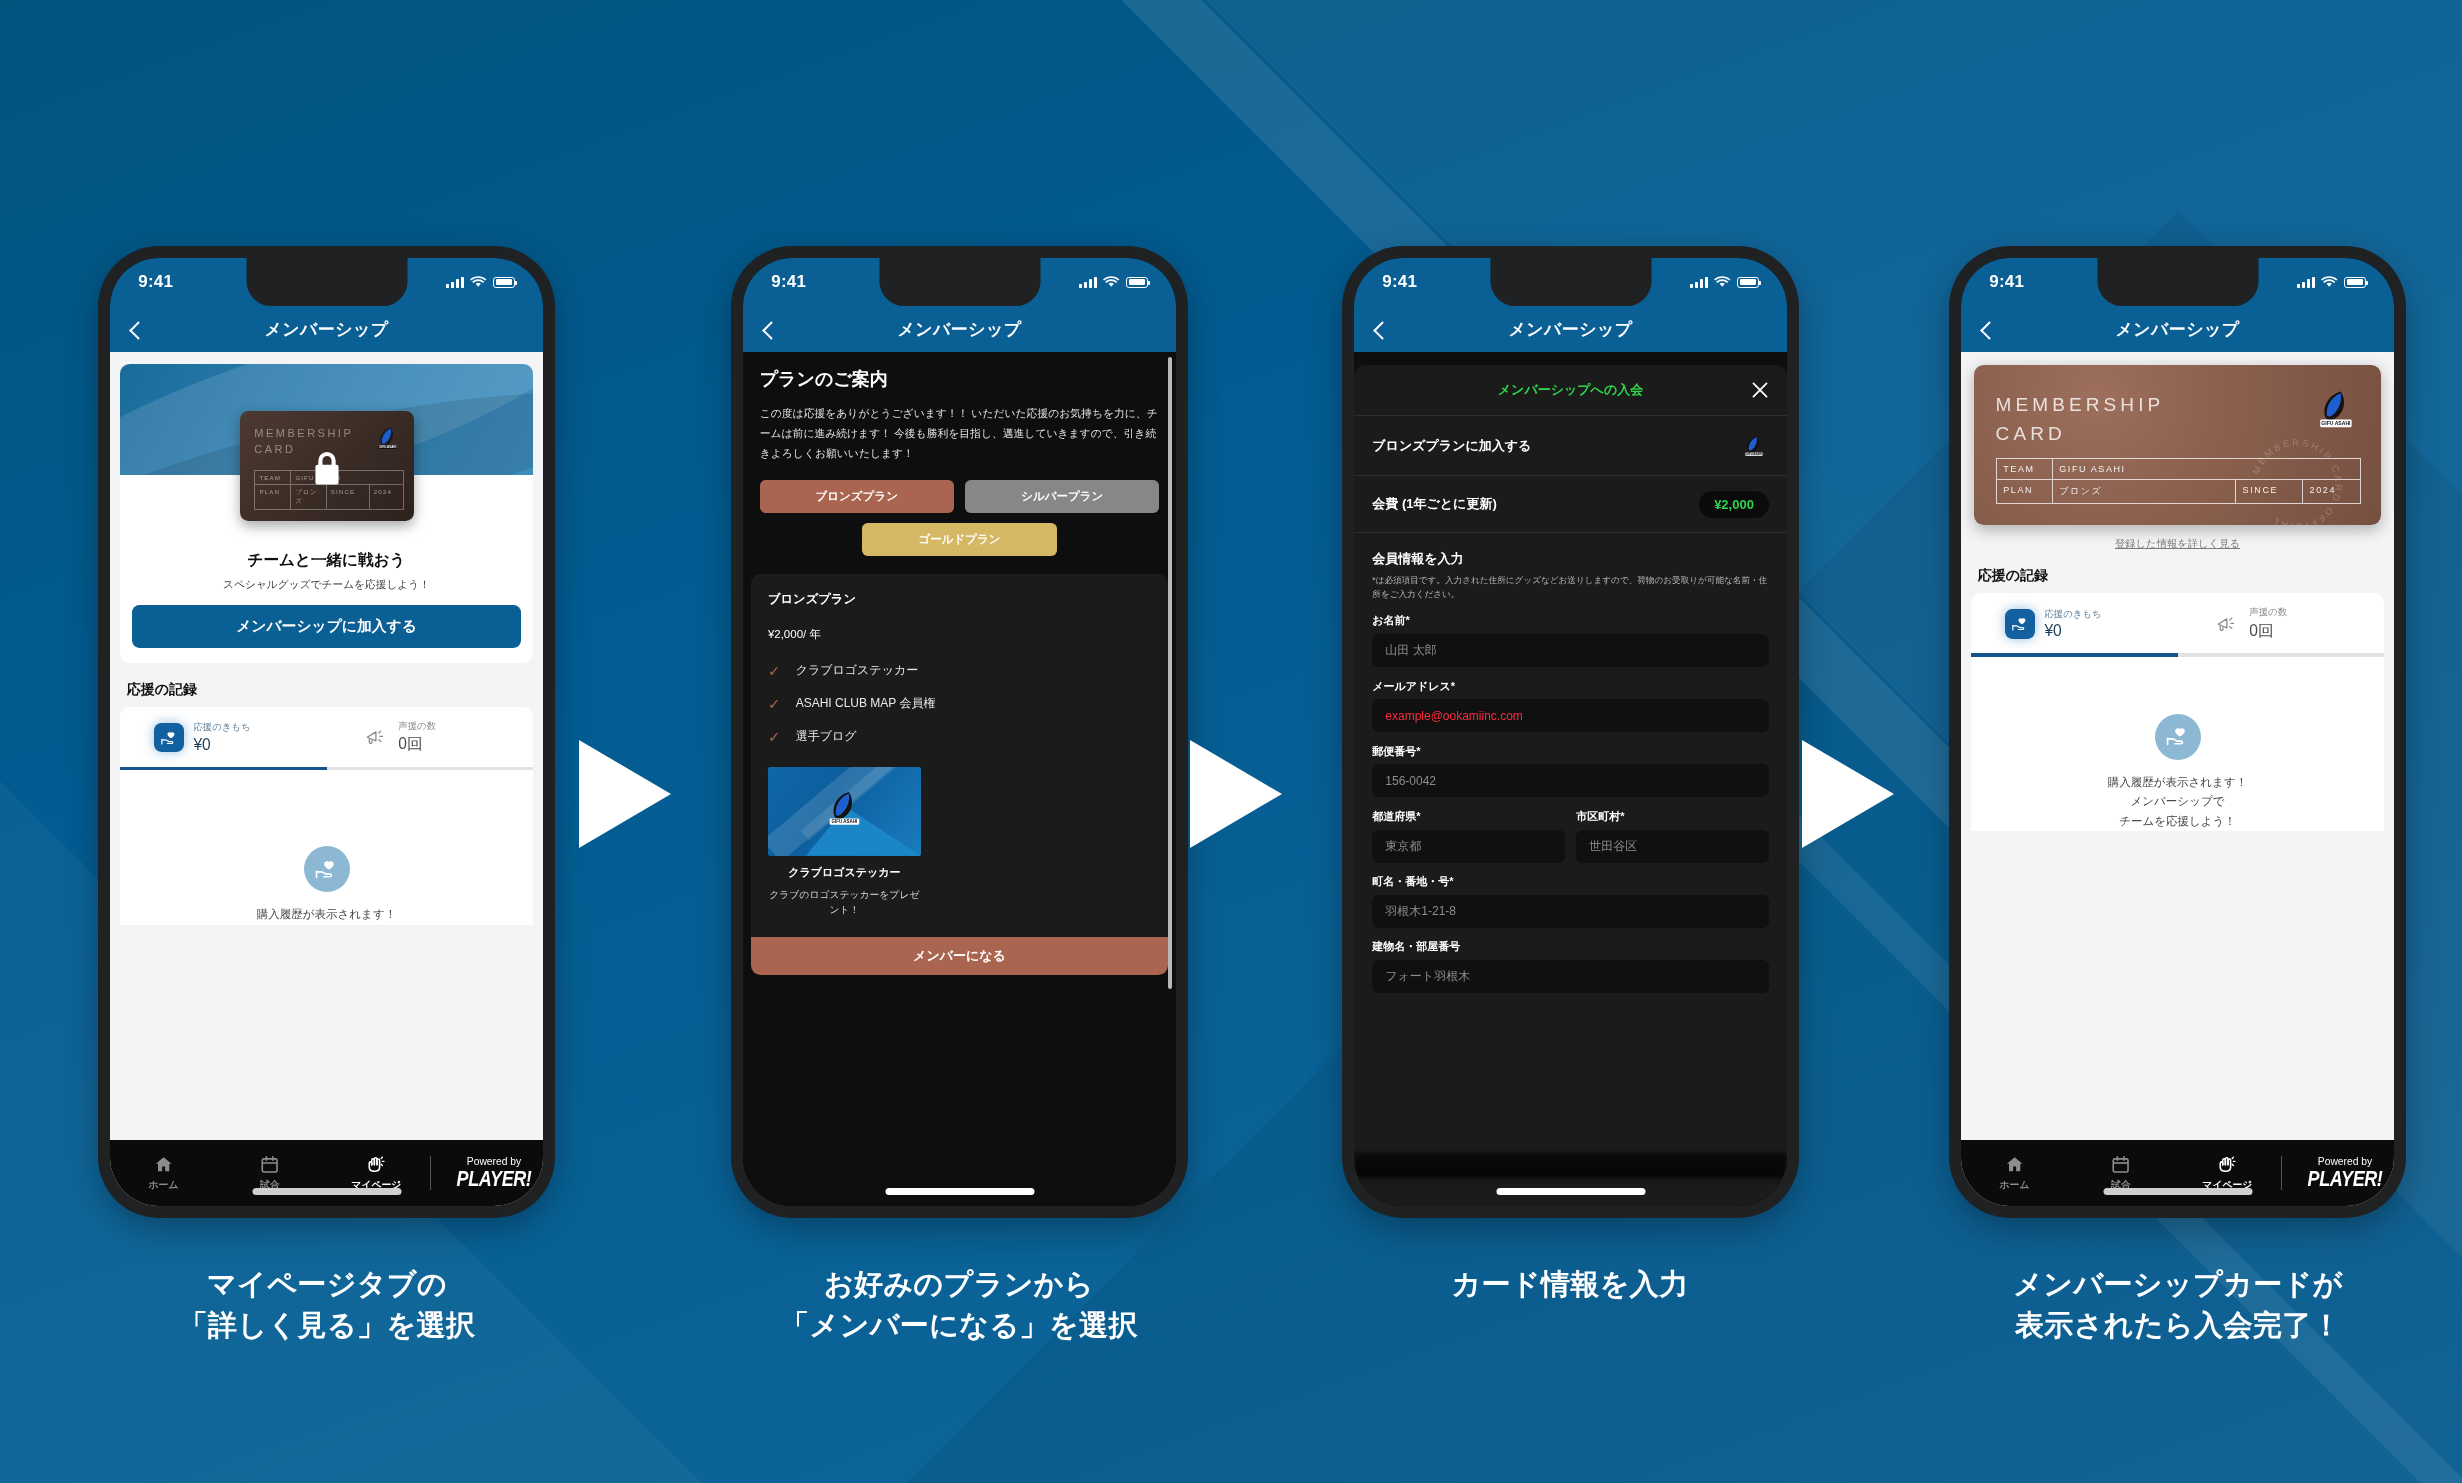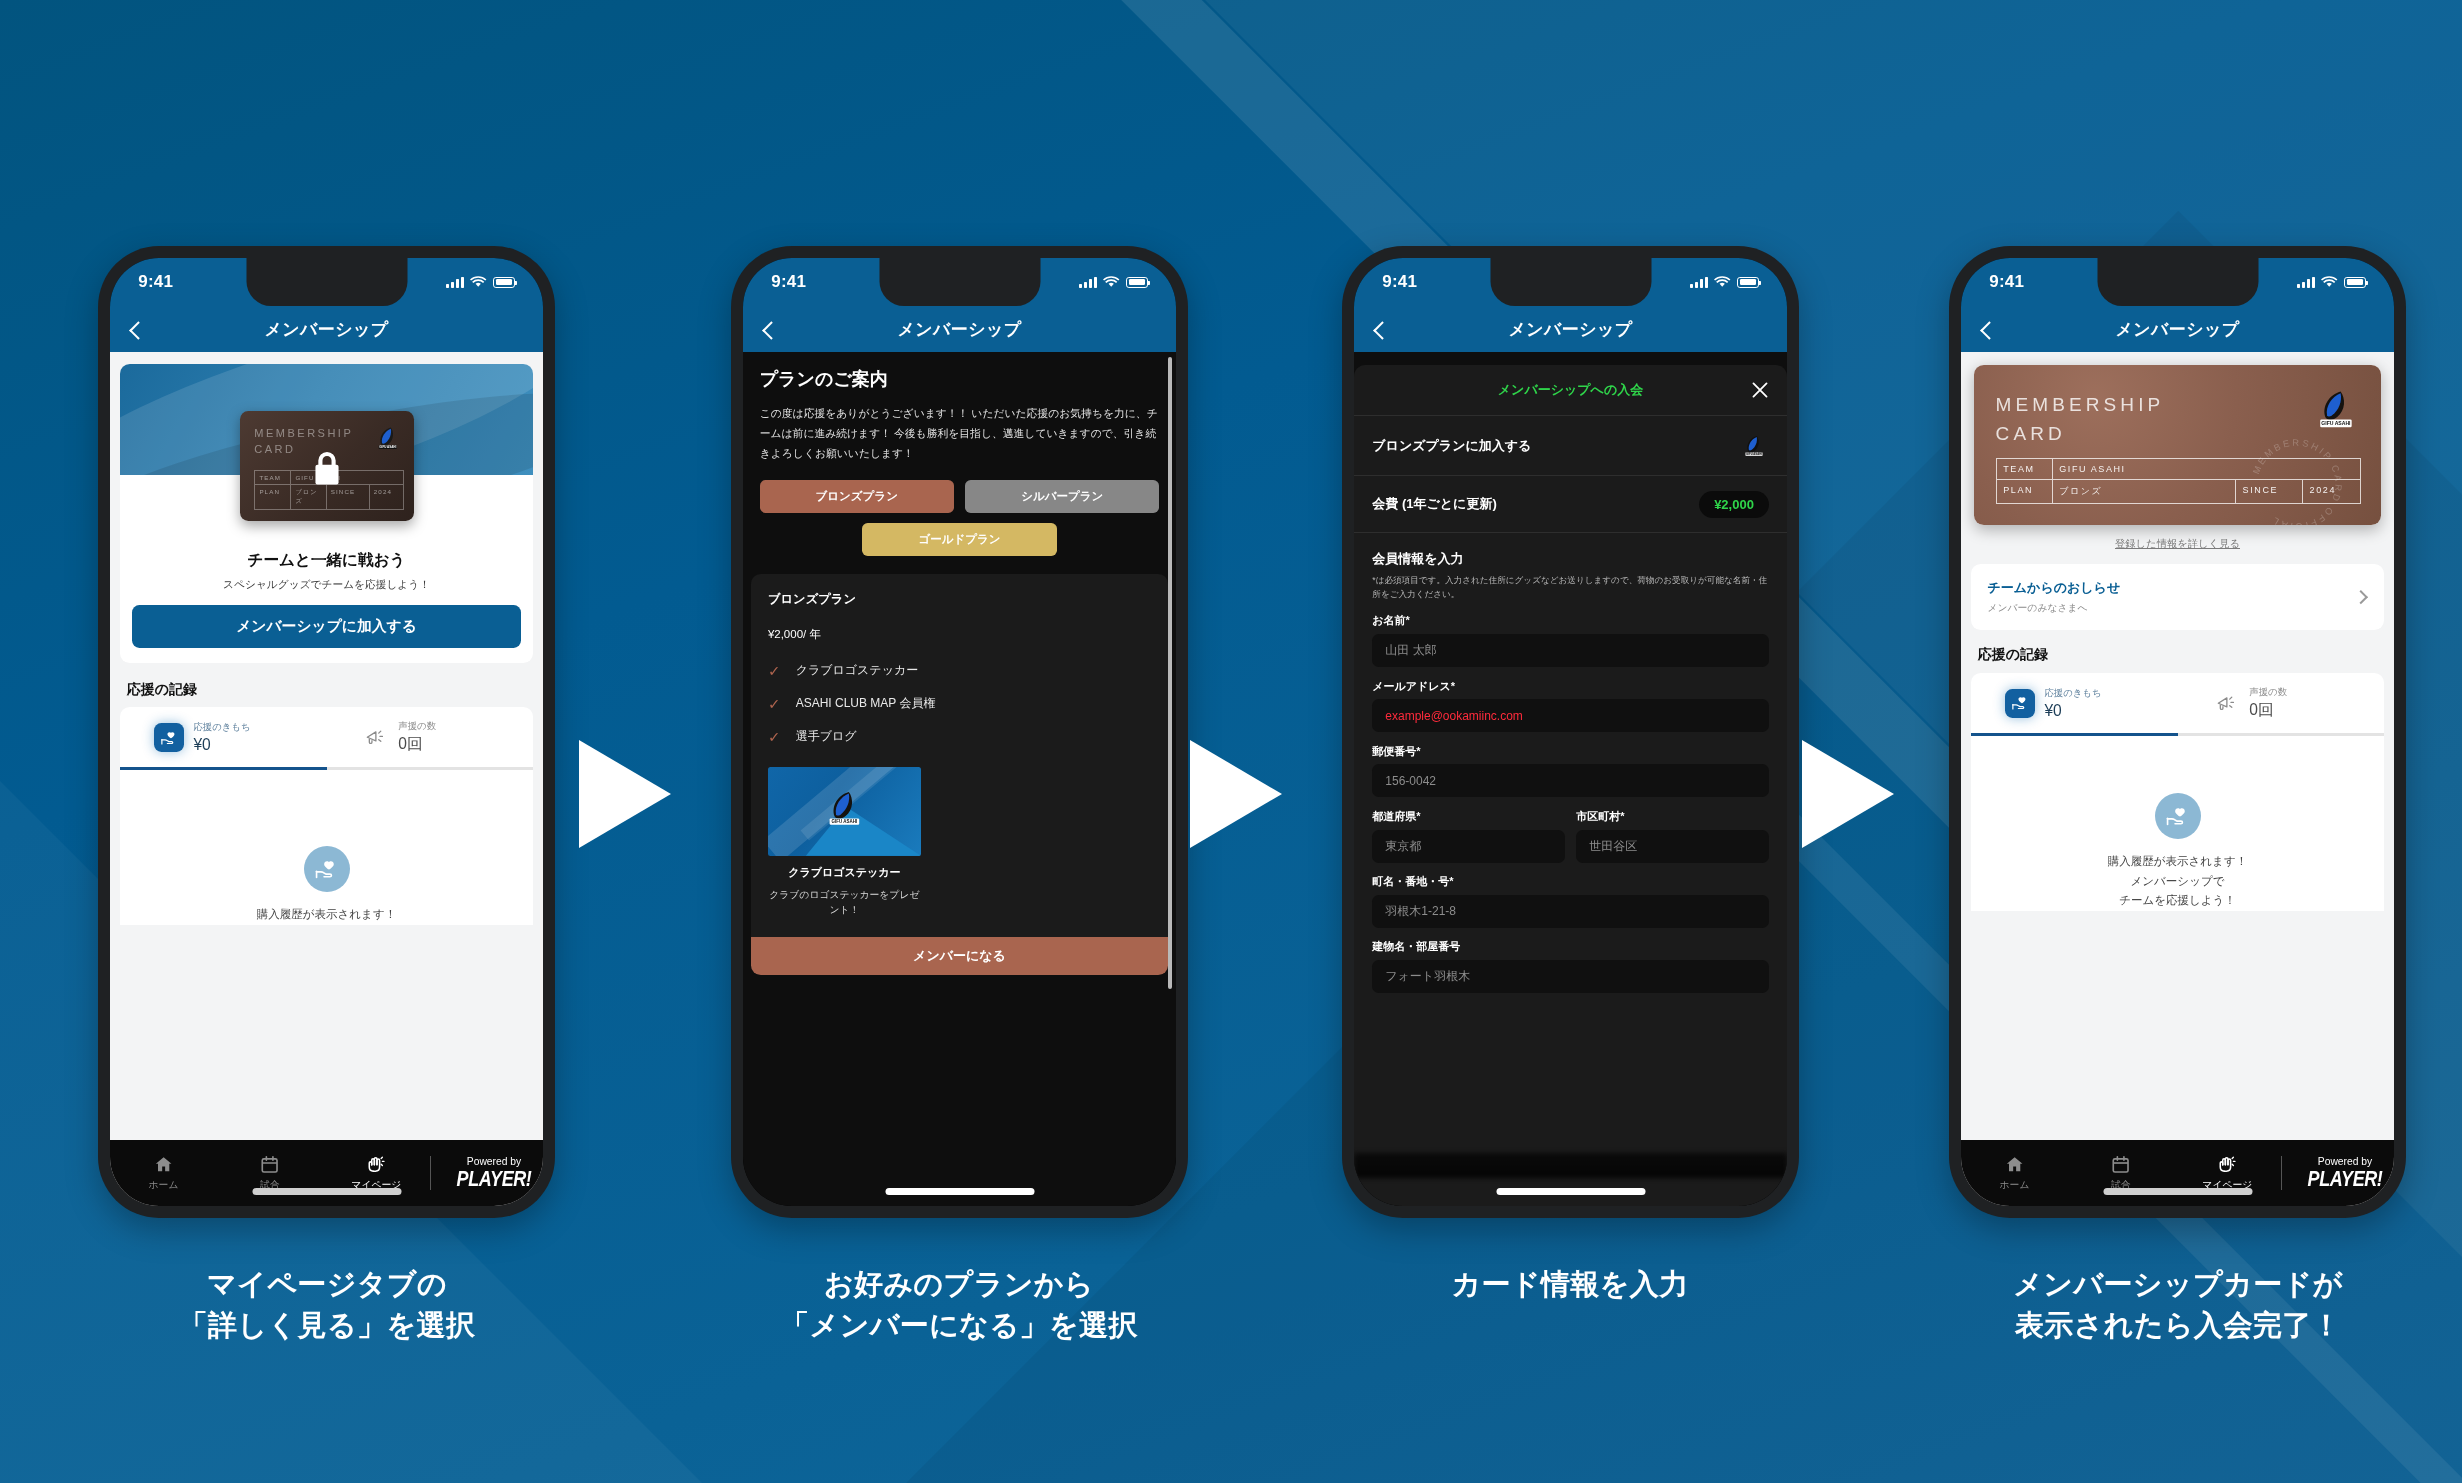--- a/index.html
+++ b/index.html
@@ -73,21 +73,21 @@
   
   .screen { position:absolute; top:94px; left:0; right:0; bottom:0;
             overflow:hidden; }
   .screen.light { background:#f3f4f5; }
   .screen.dark  { background:#0e0e0e; }
 
   
   .tabbar { position:absolute; bottom:0; left:0; right:0; height:66px;
             background:#0b0b0b; display:flex; align-items:center; z-index:35;}
   .tab { flex:1; display:flex; flex-direction:column; align-items:center; gap:4.1px;
-         color:#8d8d8d; font-size:9.8px; }
+         color:#8d8d8d; font-size:9.8px;font-weight:bold; }
   .tab .ic { width:21.3px; height:21.3px; display:block; }
   .poweredby { width:105px; display:flex; flex-direction:column; align-items:center;
                gap:1.6px; border-left:1.2px solid #555; padding-left:23px; margin-right:8.2px;}
   .pb-top { color:#fff; font-size:10.3px; }
   .pb-bot { color:#fff; font-size:18px; font-weight:bold; font-style:italic;
             letter-spacing:-0.4px; transform:scaleY(1.22); }
 
   
   .p1-card { margin:11.5px 9.8px 0; background:#fff; border-radius:9.8px;
              overflow:hidden; padding-bottom:14.8px; }
@@ -692,25 +692,20 @@
                 <span class="mcl-cell mcl-v">ブロンズ</span>
                 <span class="mcl-cell mcl-w">SINCE</span>
                 <span class="mcl-cell" style="width:57px">2024</span>
               </div>
             </div>
           </div>
 
           <div class="p4-link">登録した情報を詳しく見る</div>
         </div>
 
-        <div class="p4-notice">
-          <div class="p4-n1">チームからのおしらせ</div>
-          <div class="p4-n2">メンバーのみなさまへ</div>
-          <span class="p4-chev"></span>
-        </div>
 
         <div class="sec-title" style="margin-top:16.4px">応援の記録</div>
 
         <div class="rec-card">
           <div class="rec-row">
             <div class="rec-item">
               <span class="rec-ic-box">
                 <svg width="18" height="18" viewBox="0 0 24 24">
                   <path d="M16.5 4.2c1.6 0 2.8 1.2 2.8 2.8 0 2.4-3.6 4.6-4.7 5.3-1.1-.7-4.7-2.9-4.7-5.3 0-1.6 1.2-2.8 2.8-2.8 1 0 1.6.5 1.9.9.3-.4.9-.9 1.9-.9Z" fill="#fff"></path>
                   <path d="M2.5 14.5h4.3c1 0 1.8.3 2.6.8l2.4 1.4h3.8c.8 0 1.4.6 1.4 1.3s-.6 1.3-1.4 1.3H9.8" stroke="#fff" stroke-width="1.6" fill="none" stroke-linecap="round"></path>

